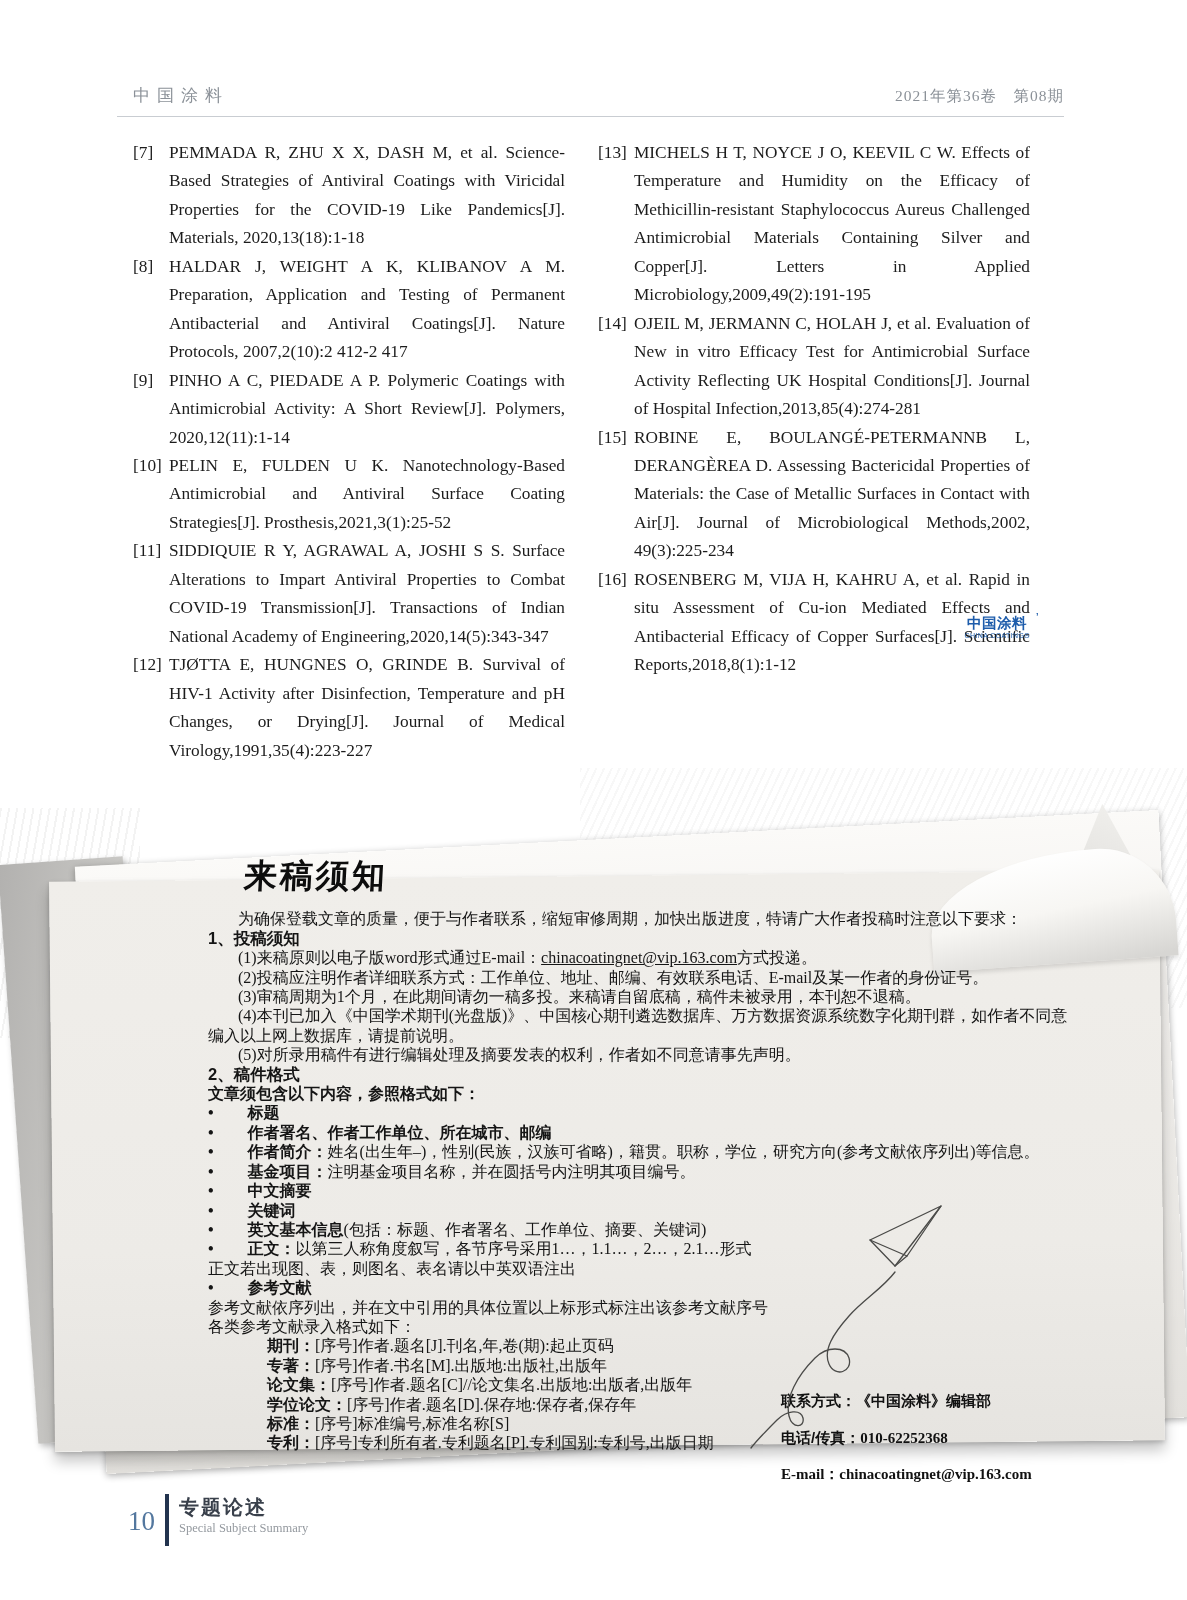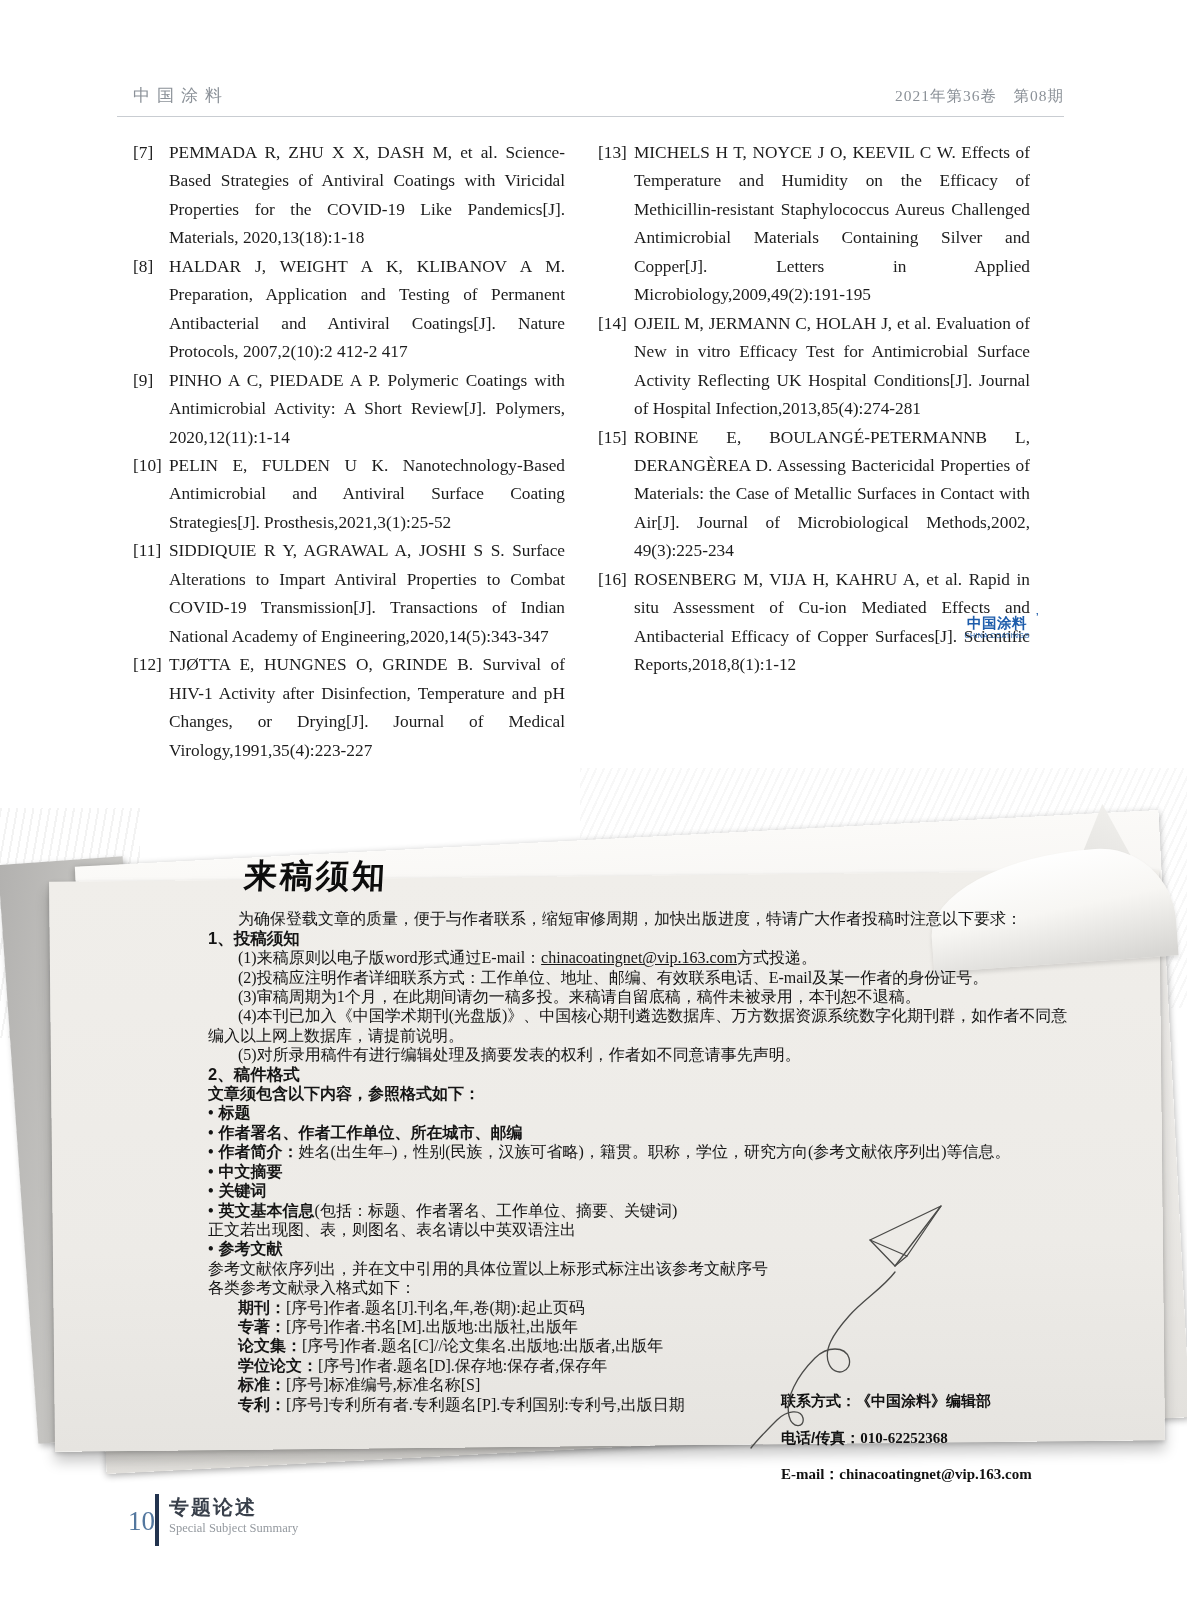--- a/index.html
+++ b/index.html
@@ -63,37 +63,37 @@
   .n-title{font-family:"Liberation Sans",sans-serif;font-weight:900;font-size:33px;
            letter-spacing:3px;color:#0d0d0d;margin:0 0 14px 36px;
            transform:skewX(-3deg);display:inline-block;}
   .n-title-wrap{margin-bottom:10px;}
   .n-intro{text-indent:30px;margin-bottom:3px;}
   .n-h{font-family:"Liberation Sans",sans-serif;font-weight:bold;font-size:16.5px;margin:2px 0 1px;}
   .n-item{text-indent:30px;}
   .n-sub{margin-left:30px;font-family:"Liberation Sans",sans-serif;font-weight:bold;}
   .n-bullet{margin-left:30px;}
   .n-bullet::before{content:"\2022";font-weight:bold;margin-right:5px;}
-  .n-bullet b,.n-format b{font-family:Liberation Serif, serif;}
+  .n-bullet b,.n-format b{font-family:Liberation Serif, serif;margin-left:29px;}
   .n-plain{margin-left:30px;}
   .n-wrap{text-indent:30px;}
   .u{text-decoration:underline;}
 
   
   .contact{position:absolute;left:765px;top:607px;z-index:7;line-height:20.5px;
            font-size:15px;font-weight:bold;font-family:"Liberation Sans",sans-serif;color:#111;}
   .contact p{margin:16px;}
   .contact .num{font-family:"Liberation Serif",serif;}
 
   
   .plane{position:absolute;left:745px;top:420px;z-index:7;}
 
   
   .footer{position:absolute;left:128px;top:1494px;display:flex;align-items:flex-start;}
-  .ft-pg{font-size:27px;color:#53779e;margin-top:12px;font-family:"Liberation Serif",serif;}
+  .ft-pg{font-size:27px;color:#53779e;margin-top:12px;margin-right:10px;font-family:"Liberation Serif",serif;}
   .ft-bar{width:4px;height:52px;background:#22334e;margin-right:10px;}
   .ft-cn{font-family:"Liberation Sans",sans-serif;font-weight:bold;font-size:20px;
          color:#39404b;letter-spacing:2px;line-height:1.1;margin-top:2px;}
   .ft-en{font-size:12.5px;color:#94999f;font-family:"Liberation Serif",serif;margin-top:3px;}
 </style>
 </head>
 <body>
 
 <div class="header">
   <span class="hdr-journal">中国涂料</span>
@@ -137,23 +137,25 @@
     <p class="n-item"><span>(1)来稿原则以电子版word形式通过E-mail：</span><span class="u">chinacoatingnet@vip.163.com</span><span>方式投递。</span></p>
     <p class="n-item">(2)投稿应注明作者详细联系方式：工作单位、地址、邮编、有效联系电话、E-mail及某一作者的身份证号。</p>
     <p class="n-item">(3)审稿周期为1个月，在此期间请勿一稿多投。来稿请自留底稿，稿件未被录用，本刊恕不退稿。</p>
     <p class="n-wrap">(4)本刊已加入《中国学术期刊(光盘版)》、中国核心期刊遴选数据库、万方数据资源系统数字化期刊群，如作者不同意编入以上网上数据库，请提前说明。</p>
     <p class="n-item">(5)对所录用稿件有进行编辑处理及摘要发表的权利，作者如不同意请事先声明。</p>
     <p class="n-h">2、稿件格式</p>
     <p class="n-sub">文章须包含以下内容，参照格式如下：</p>
     <p class="n-bullet"><b>标题</b><span></span></p>
     <p class="n-bullet"><b>作者署名、作者工作单位、所在城市、邮编</b><span></span></p>
     <p class="n-bullet"><b>作者简介：</b><span>姓名(出生年–)，性别(民族，汉族可省略)，籍贯。职称，学位，研究方向(参考文献依序列出)等信息。</span></p>
+    <p class="n-bullet"><b>基金项目：</b><span>注明基金项目名称，并在圆括号内注明其项目编号。</span></p>
     <p class="n-bullet"><b>中文摘要</b><span></span></p>
     <p class="n-bullet"><b>关键词</b><span></span></p>
     <p class="n-bullet"><b>英文基本信息</b><span>(包括：标题、作者署名、工作单位、摘要、关键词)</span></p>
+    <p class="n-bullet"><b>正文：</b><span>以第三人称角度叙写，各节序号采用1…，1.1…，2…，2.1…形式</span></p>
     <p class="n-plain">正文若出现图、表，则图名、表名请以中英双语注出</p>
     <p class="n-bullet"><b>参考文献</b><span></span></p>
     <p class="n-plain">参考文献依序列出，并在文中引用的具体位置以上标形式标注出该参考文献序号</p>
     <p class="n-plain">各类参考文献录入格式如下：</p>
     <p class="n-format" style="margin-left:30px;"><b>期刊：</b><span>[序号]作者.题名[J].刊名,年,卷(期):起止页码</span></p>
     <p class="n-format" style="margin-left:30px;"><b>专著：</b><span>[序号]作者.书名[M].出版地:出版社,出版年</span></p>
     <p class="n-format" style="margin-left:30px;"><b>论文集：</b><span>[序号]作者.题名[C]//论文集名.出版地:出版者,出版年</span></p>
     <p class="n-format" style="margin-left:30px;"><b>学位论文：</b><span>[序号]作者.题名[D].保存地:保存者,保存年</span></p>
     <p class="n-format" style="margin-left:30px;"><b>标准：</b><span>[序号]标准编号,标准名称[S]</span></p>
     <p class="n-format" style="margin-left:30px;"><b>专利：</b><span>[序号]专利所有者.专利题名[P].专利国别:专利号,出版日期</span></p>

